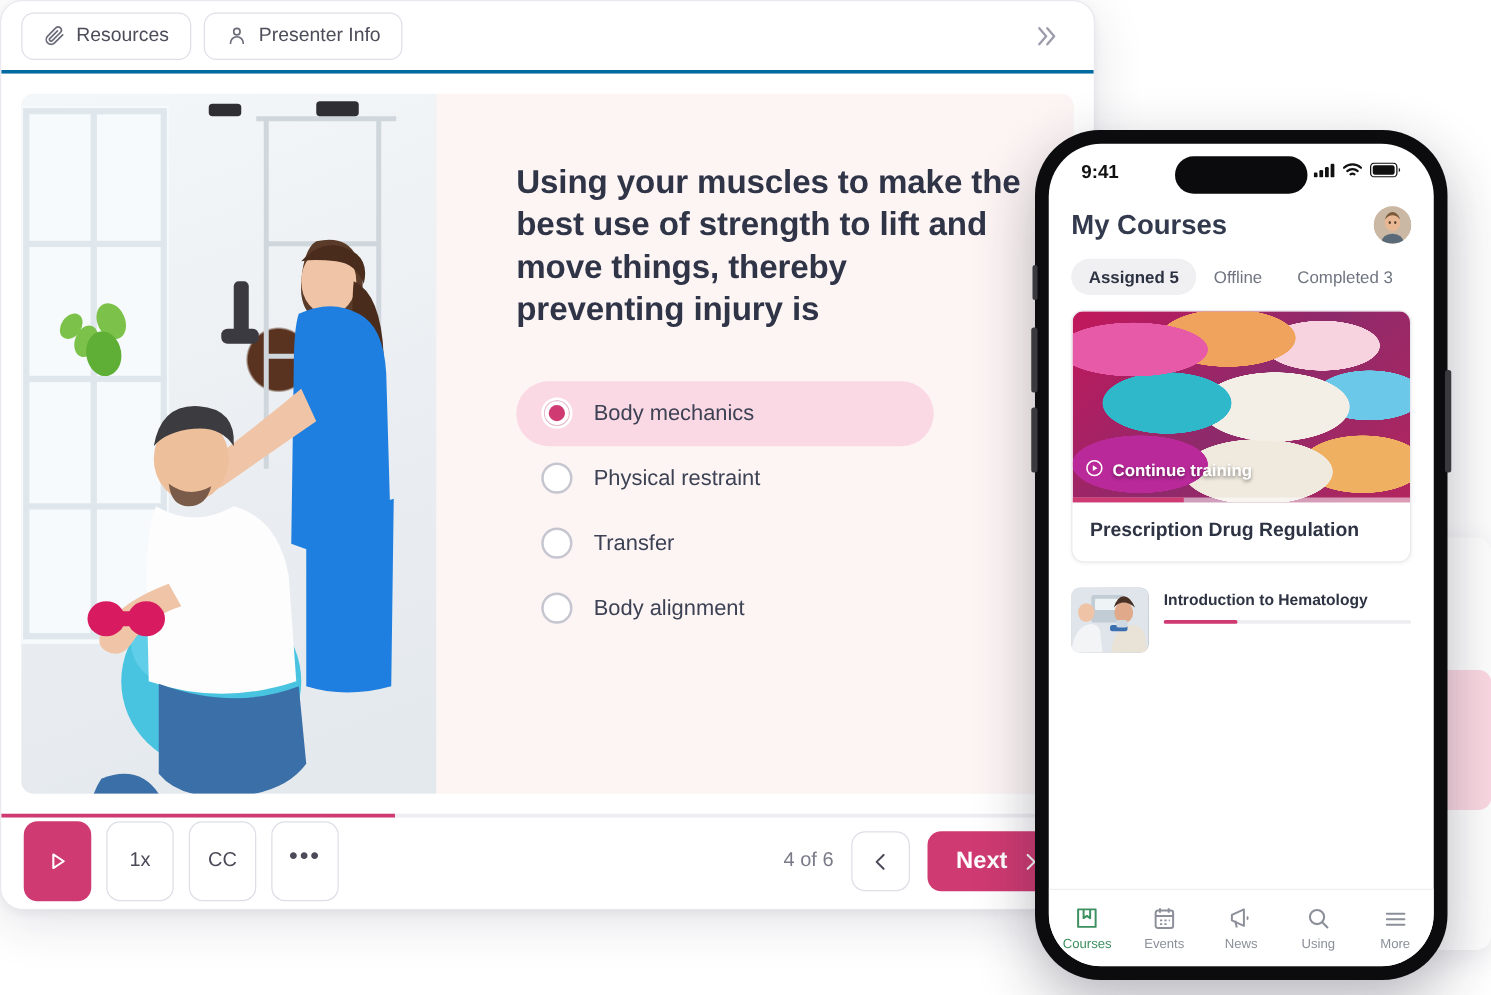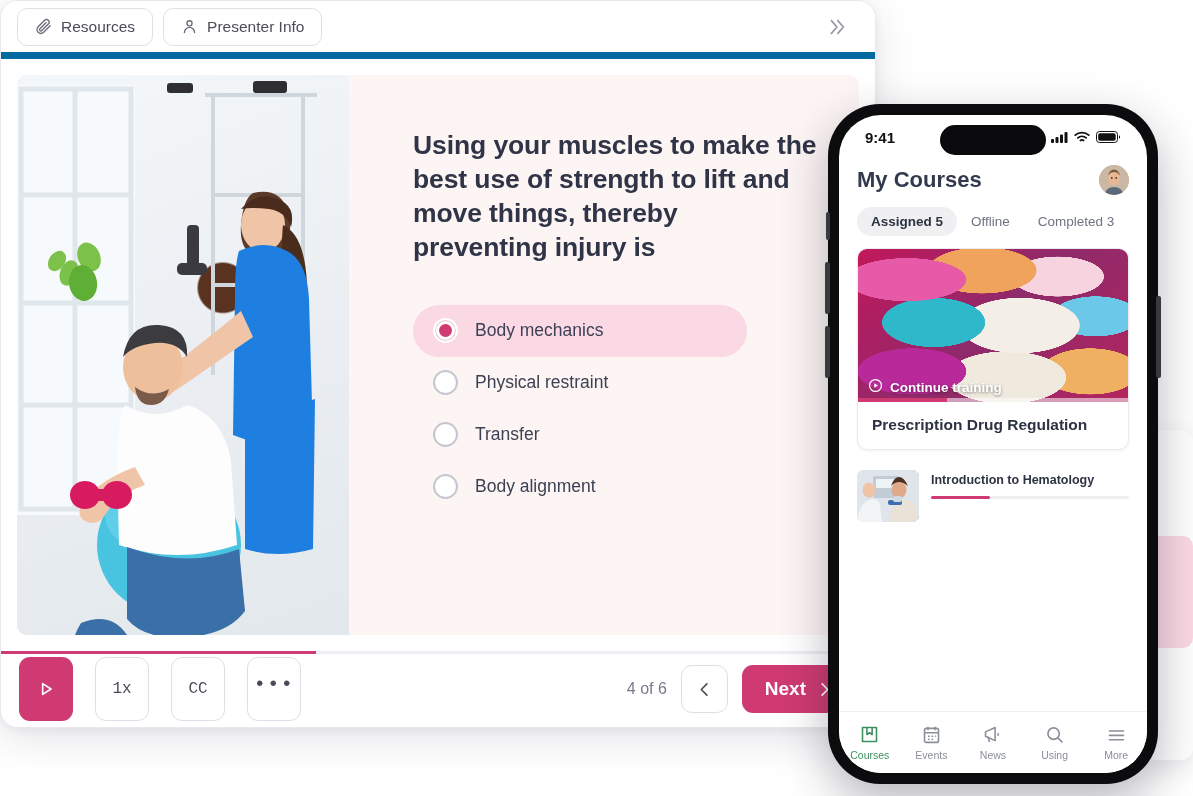--- a/index.html
+++ b/index.html
@@ -18,21 +18,21 @@
     width: 876px; height: 728px;
     background: #ffffff;
     border-radius: 18px;
     border: 1px solid #e8e8ee;
     box-shadow: 0 10px 40px rgba(40,40,70,.13), 0 2px 8px rgba(40,40,70,.06);
     overflow: hidden;
   }
   .player-topbar {
     position: relative;
     height: 58px;
-    border-bottom: 7px solid #0369a1;
+    border-bottom: 3px solid #0369a1;
     display: flex; align-items: center;
     padding: 0 16px;
     gap: 10px;
     background: #fff;
   }
   .chip {
     display: inline-flex; align-items: center; gap: 9px;
     height: 38px; padding: 0 17px;
     border: 1px solid #dfdfe8;
     border-radius: 10px;
@@ -122,23 +122,22 @@
   }
   .progress-fill { height: 3px; }
   .ctrl {
     width: 54px; height: 64px;
     border: 1px solid #dedee7;
     border-radius: 11px;
     background: #fff;
     display: flex; align-items: center; justify-content: center;
     color: #4a4a58;
     font-size: 16px;
-    margin-right: 22px;
-    cursor: pointer;
-    font-family: Liberation Mono, monospace;
+    margin-right: 12px;
+    cursor: pointer;
   }
   .ctrl.play { border: none; color: #fff; }
   .ctrl.dots { letter-spacing: 1.5px; font-size: 20px; line-height: 0; padding-bottom: 8px; }
   .bottom-right {
     margin-left: auto;
     display: flex; align-items: center; gap: 14px;
   }
   .page-count { color: #7a7a89; font-size: 16px; }
   .nav-prev {
     width: 47px; height: 48px;
@@ -261,21 +260,21 @@
     border: 1px solid #ebebef;
     border-radius: 10px;
     overflow: hidden;
     box-shadow: 0 1px 3px rgba(40,40,70,.06);
     cursor: pointer;
   }
   .course-hero {
     position: relative; height: 153px; overflow: hidden;
   }
   .continue-row {
-    position: absolute; left: 0; right: 0; bottom: 6px;
+    position: absolute; left: 0; right: 0; bottom: 17px;
     display: flex; align-items: center; gap: 7px;
     padding: 0 10px;
     color: #fff; font-size: 13.5px; font-weight: 700;
     text-shadow: 0 1px 3px rgba(0,0,0,.45);
   }
   .hero-progress {
     position: absolute; left: 0; bottom: 0; height: 4px; width: 100%;
     background: rgba(255,255,255,.55);
   }
   .hero-progress > div { height: 4px; }

